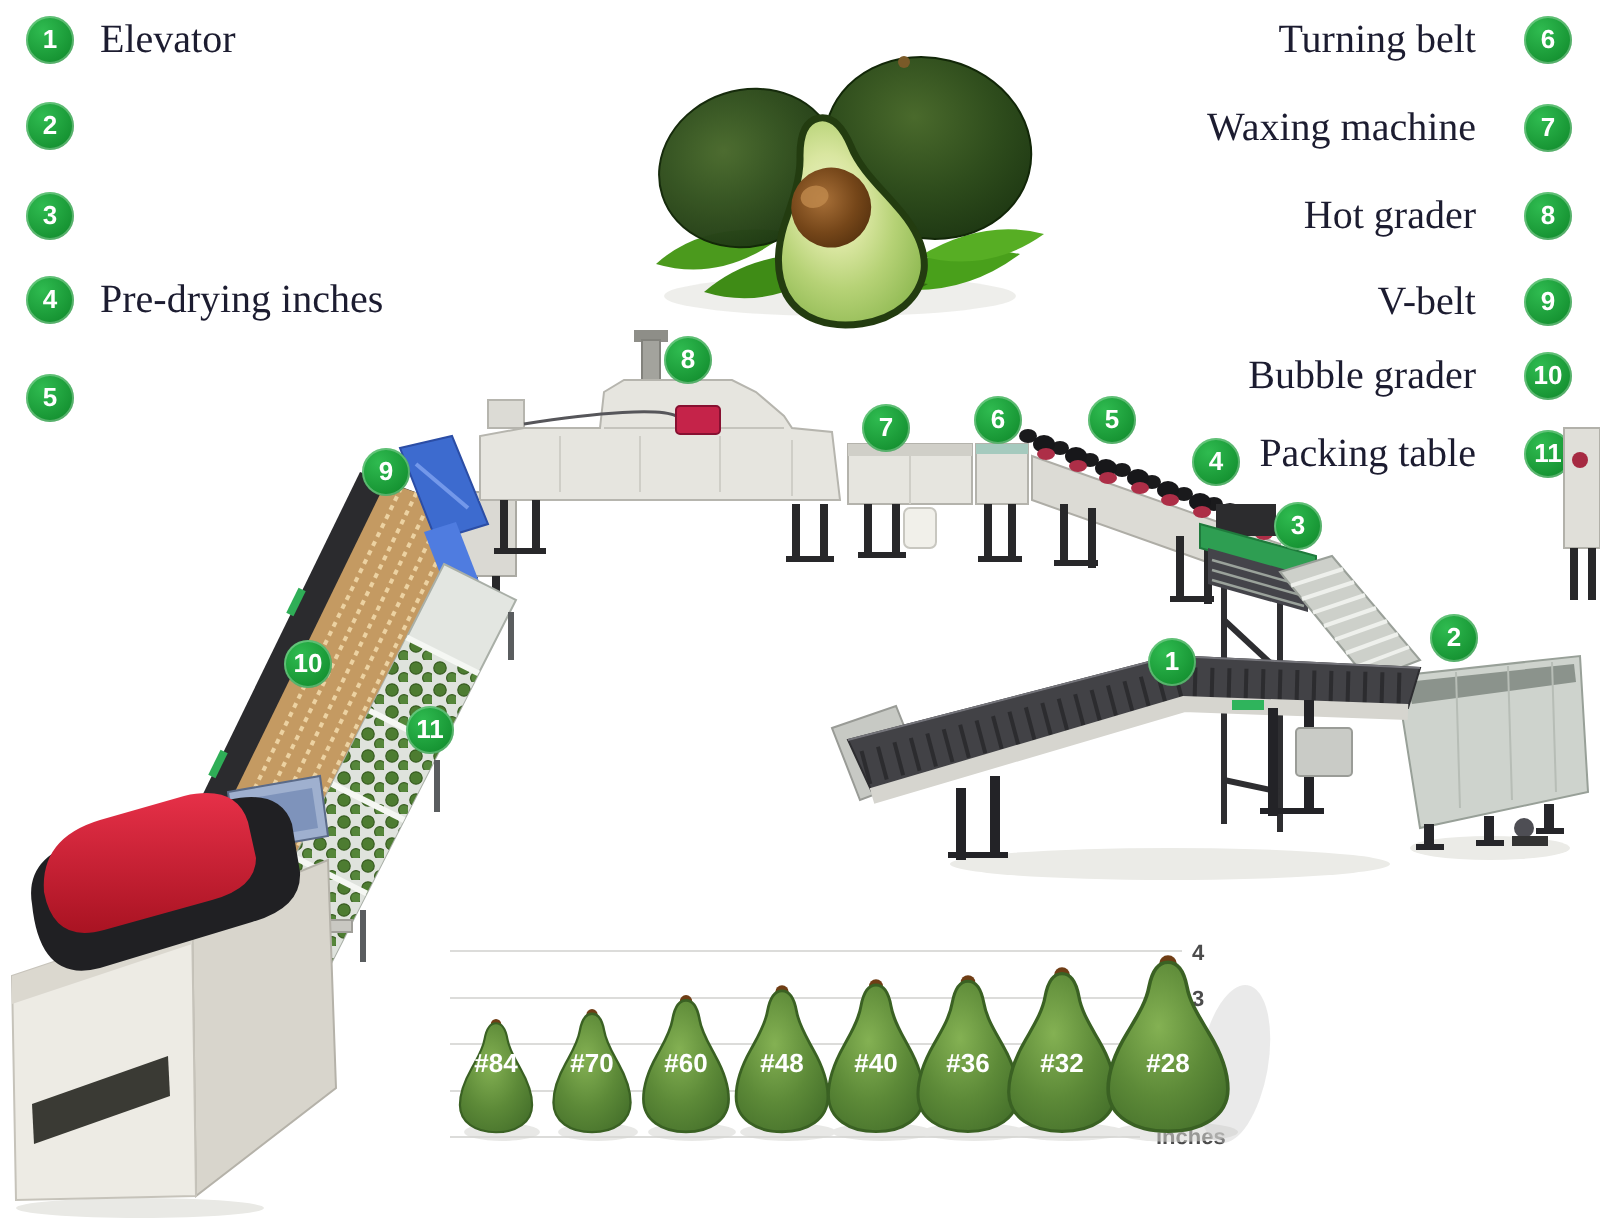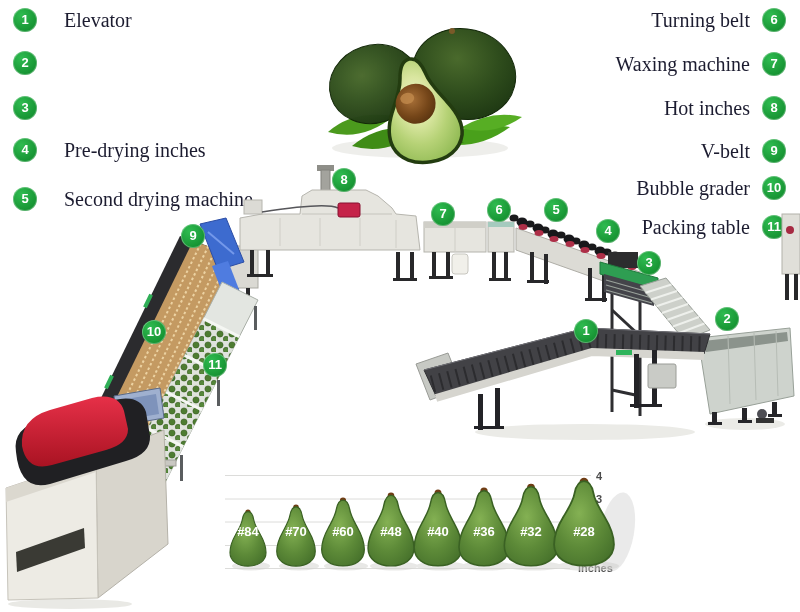--- a/index.html
+++ b/index.html
@@ -1,26 +1,26 @@
 <!DOCTYPE html>
 <html><head>
 <meta charset="utf-8">
 <style>
   html,body{margin:0;padding:0;background:#fff;}
   .stage{position:relative;width:800px;height:612px;background:#ffffff;overflow:hidden;
          font-family:"Liberation Serif", serif;}
   .legend-row{position:absolute;display:flex;align-items:center;height:26px;}
-  .legend-row.right{flex-direction:row;justify-content:flex-end;}
+  .legend-row.right{flex-direction:row;justify-content:flex-end;gap:12px;}
   .badge{width:24px;height:24px;border-radius:50%;
          background:radial-gradient(circle at 35% 30%, #2fbb50, #149030 78%);
          color:#fff;font:700 13px/24px "Liberation Sans", sans-serif;
          text-align:center;flex:0 0 24px;
          box-shadow:inset 0 0 0 1px rgba(255,255,255,.28);}
   .legend-label{font-size:20px;color:#1c1c30;white-space:nowrap;}
-  .legend-row .legend-label{margin-left:27px;}
+  .legend-row .legend-label{margin-left:13px;}
   .legend-row.right .legend-label{margin-right:12px;margin-left:0;}
   .dbadge{position:absolute;z-index:6;}
   svg.art{position:absolute;left:0;top:0;z-index:1;}
   .sizelabel{font:700 13px "Liberation Sans", sans-serif;fill:#ffffff;}
   .ticklabel{font:700 11px "Liberation Sans", sans-serif;fill:#4c4c4c;}
 </style>
 </head>
 <body>
 
 <div class="stage">
@@ -386,35 +386,34 @@
     </div>
     <div class="legend-row" style="left:13px;top:95px">
       <span class="badge">3</span>
     </div>
     <div class="legend-row" style="left:13px;top:137px">
       <span class="badge">4</span>
       <span class="legend-label">Pre-drying inches</span>
     </div>
     <div class="legend-row" style="left:13px;top:186px">
       <span class="badge">5</span>
-      <span class="legend-label">Second drying machine</span>
     </div>
   </div>
 
   <div>
     <div class="legend-row right" style="right:14px;top:7px">
       <span class="legend-label">Turning belt</span>
       <span class="badge">6</span>
     </div>
     <div class="legend-row right" style="right:14px;top:51px">
       <span class="legend-label">Waxing machine</span>
       <span class="badge">7</span>
     </div>
     <div class="legend-row right" style="right:14px;top:95px">
-      <span class="legend-label">Hot inches</span>
+      <span class="legend-label">Hot grader</span>
       <span class="badge">8</span>
     </div>
     <div class="legend-row right" style="right:14px;top:138px">
       <span class="legend-label">V-belt</span>
       <span class="badge">9</span>
     </div>
     <div class="legend-row right" style="right:14px;top:175px">
       <span class="legend-label">Bubble grader</span>
       <span class="badge">10</span>
     </div>

